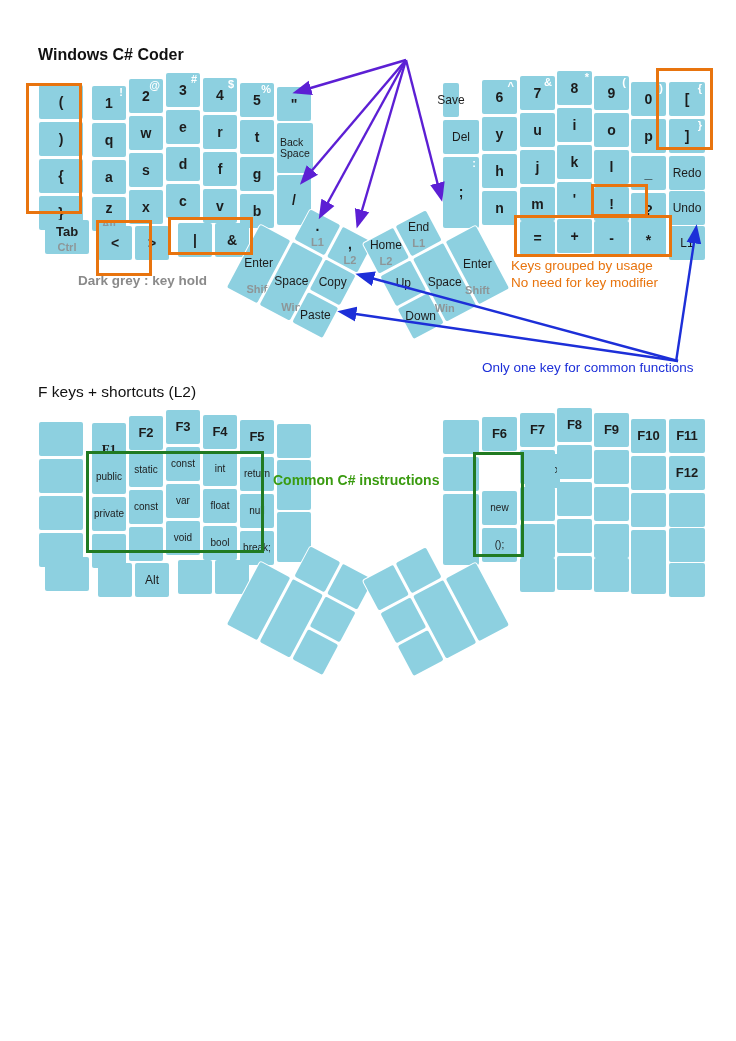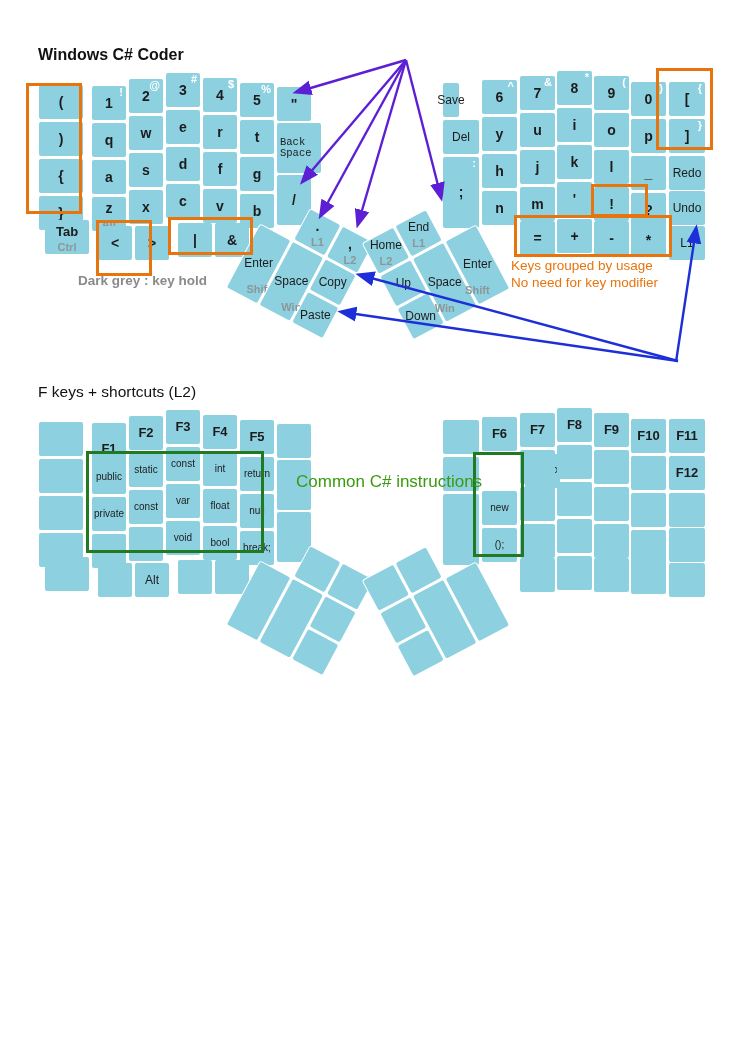--- a/index.html
+++ b/index.html
@@ -28,30 +28,31 @@
   .rect.green  { border-color:var(--green_rect); }
   #arrow-layer { position:absolute; left:0; top:0; z-index:4; pointer-events:none; }
   .note { position:absolute; z-index:5; white-space:pre; }
   .title1 { left:38px; top:46px;  font-size:16px;   font-weight:bold; color:#111; }
   .title2 { left:38px; top:383px; font-size:15.5px; font-weight:normal; color:#111; }
   .purple-note { left:246px; top:32px; font-size:14px; font-weight:500; color:var(--purple); }
   .grey-note   { left:38px; top:273px; font-size:13.5px; font-weight:bold; color:var(--grey_text);margin-left:40px; }
   .orange-note1{ left:511px; top:258px; font-size:13.5px; font-weight:500; color:var(--orange); }
   .orange-note2{ left:511px; top:275px; font-size:13.5px; font-weight:500; color:var(--orange); }
   .blue-note   { left:482px; top:360px; font-size:13.5px; font-weight:500; color:var(--blue); }
-  .green-note  { left:296px; top:472px; font-size:17px;   font-weight:400; color:var(--green_text); }
+  .green-note  { left:273px; top:472px; font-size:14px;   font-weight:700; color:var(--green_text); }
 </style>
 </head>
 <body>
 
 <div id="stage">
   <div class="note title1">Windows C# Coder</div>
   <div class="note grey-note">Dark grey : key hold</div>
   <div class="note orange-note1">Keys grouped by usage</div>
   <div class="note orange-note2">No need for key modifier</div>
+  <div class="note blue-note">Only one key for common functions</div>
   <div class="note title2">F keys + shortcuts (L2)</div>
   <div class="note green-note">Common C# instructions</div>
 <div>
       <div class="key kind-sym" style="left: 39px; top: 85px; width: 44px; height: 34px;">
         <div class="kin">
           <span class="lbl">(</span>
         </div>
       </div>
       <div class="key kind-sym" style="left: 39px; top: 122px; width: 44px; height: 34px;">
         <div class="kin">
@@ -172,21 +173,21 @@
       <div class="key kind-sym" style="left: 240px; top: 194px; width: 34px; height: 34px;">
         <div class="kin">
           <span class="lbl">b</span>
         </div>
       </div>
       <div class="key kind-sym" style="left: 277px; top: 87px; width: 34px; height: 34px;">
         <div class="kin">
           <span class="lbl">"</span>
         </div>
       </div>
-      <div class="key kind-bs tall" style="left: 277px; top: 123px; width: 44px; height: 50px; font-family: Liberation Mono, monospace;">
+      <div class="key kind-bs tall" style="left: 277px; top: 123px; width: 36px; height: 50px;">
         <div class="kin">
           <span class="lbl">Back Space</span>
         </div>
       </div>
       <div class="key kind-sym tall" style="left: 277px; top: 175px; width: 34px; height: 50px;">
         <div class="kin">
           <span class="lbl">/</span>
         </div>
       </div>
       <div class="key kind-tab has-sub" style="left: 45px; top: 220px; width: 44px; height: 34px;">
@@ -400,21 +401,21 @@
       <div class="key kind-sym" style="left: 39px; top: 496px; width: 44px; height: 34px;">
         <div class="kin">
           <span class="lbl"></span>
         </div>
       </div>
       <div class="key kind-sym" style="left: 39px; top: 533px; width: 44px; height: 34px;">
         <div class="kin">
           <span class="lbl"></span>
         </div>
       </div>
-      <div class="key kind-fkey" style="left: 92px; top: 423px; width: 34px; height: 52px;">
+      <div class="key kind-fkey" style="left: 92px; top: 423px; width: 34px; height: 52px; font-family: Liberation Serif, serif;">
         <div class="kin">
           <span class="lbl">F1</span>
         </div>
       </div>
       <div class="key kind-kw" style="left: 92px; top: 460px; width: 34px; height: 34px;">
         <div class="kin">
           <span class="lbl">public</span>
         </div>
       </div>
       <div class="key kind-kw" style="left: 92px; top: 497px; width: 34px; height: 34px;">

